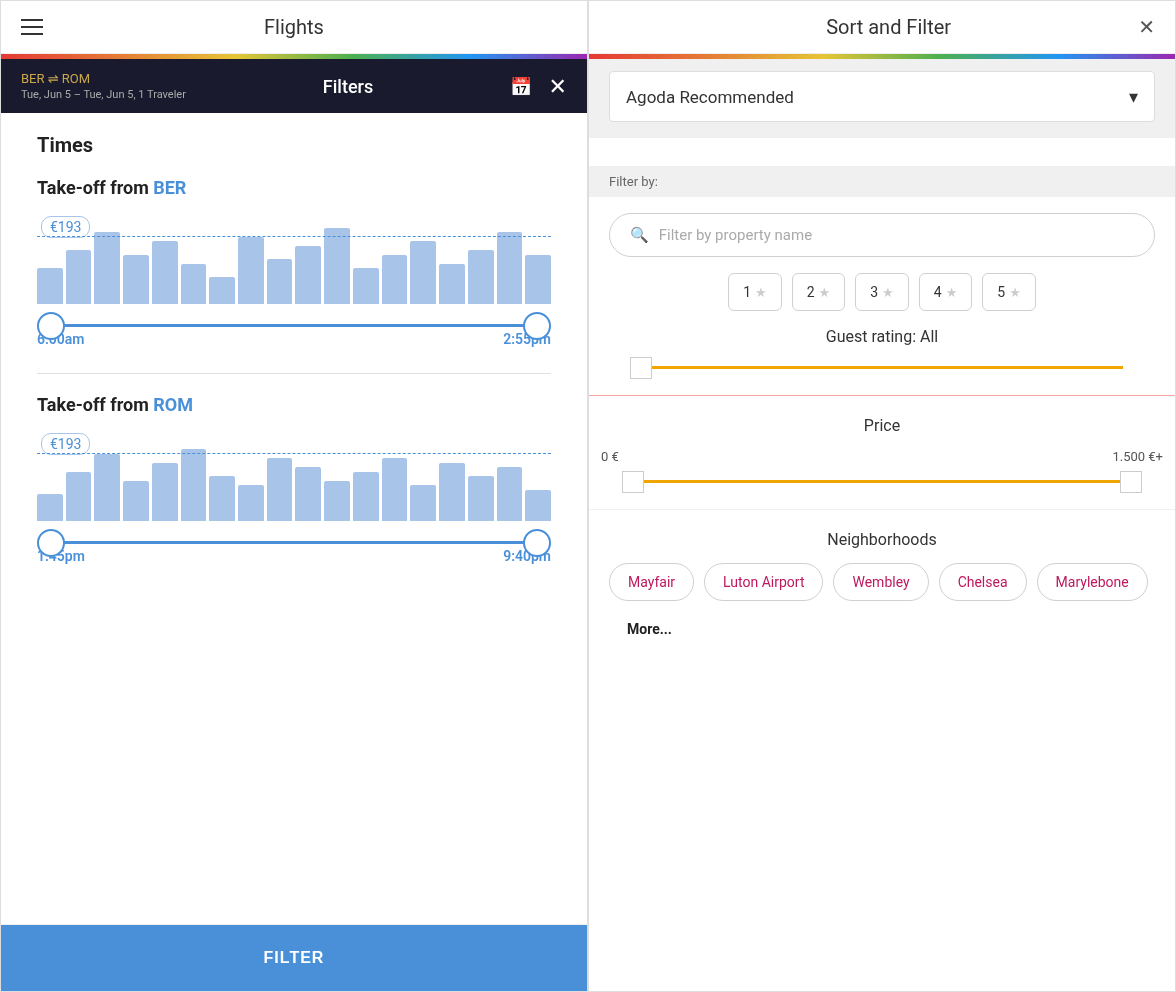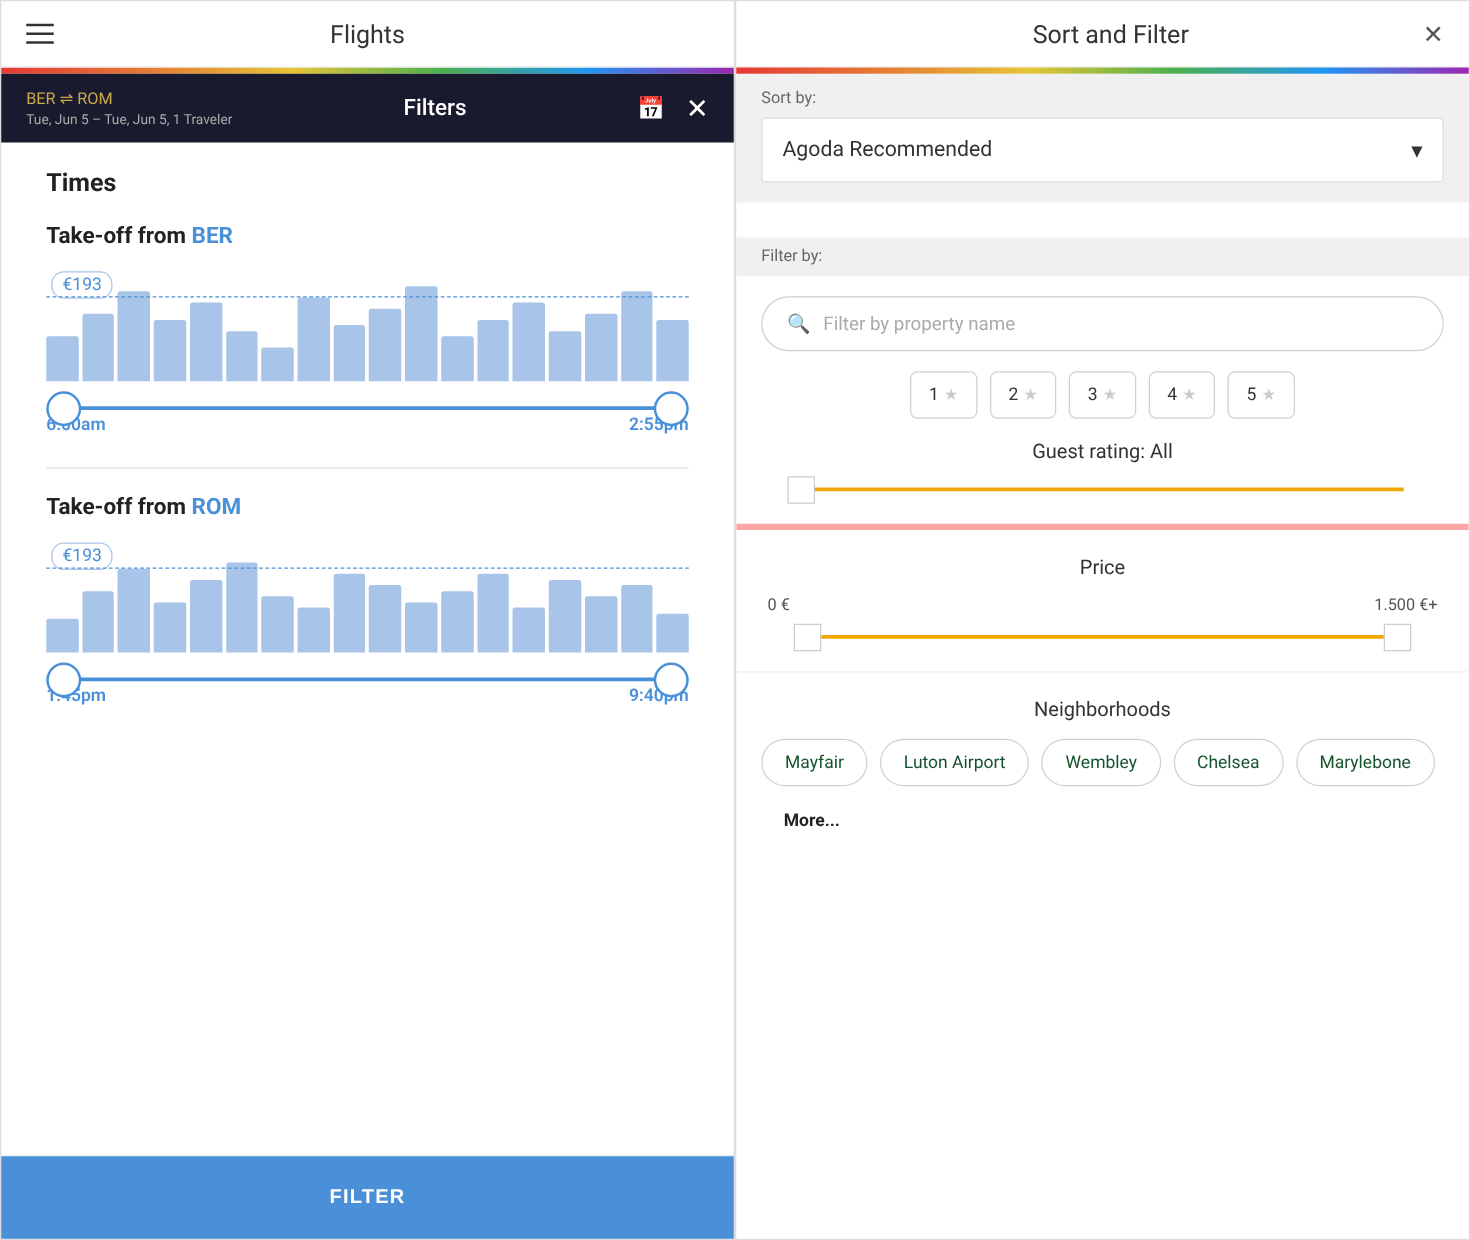--- a/index.html
+++ b/index.html
@@ -372,22 +372,22 @@
       position: absolute;
       top: 50%;
       transform: translateY(-50%);
       cursor: pointer;
     }
     .square-thumb.left { left: -11px; }
     .square-thumb.right { right: -11px; }
 
     
     .price-section {
-      padding: 20px 25px;
-      border-top: 5px solid #fca5a5;
+      padding: 20px 12px;
+      border-top: 1px solid #fca5a5;
     }
     .price-labels {
       display: flex;
       justify-content: space-between;
       font-size: 13px;
       color: #555;
       margin-bottom: 10px;
     }
 
     
@@ -399,21 +399,21 @@
       display: flex;
       flex-wrap: wrap;
       gap: 10px;
       margin-top: 14px;
     }
     .chip {
       border: 1px solid #d0d0d0;
       border-radius: 20px;
       padding: 10px 18px;
       font-size: 14px;
-      color: #14532d;
+      color: #be185d;
       cursor: pointer;
       background: white;
     }
     .chip.more {
       font-weight: 700;
       border: none;
       color: #222;
     }
   </style>
 </head>
@@ -545,21 +545,20 @@
       <div style="width:30px;"></div>
       <span class="right-title">Sort and Filter</span>
       <span class="close-icon">✕</span>
     </div>
 
     <div class="rainbow-bar"></div>
 
     <div class="right-content">
 
       <div class="sort-section">
-        <div class="sort-label">Sort by:</div>
         <div class="sort-dropdown">
           <span class="sort-value">Agoda Recommended</span>
           <span class="chevron-down">▾</span>
         </div>
       </div>
 
       <div class="filter-section">
         <div class="filter-label">Filter by:</div>
       </div>
 

